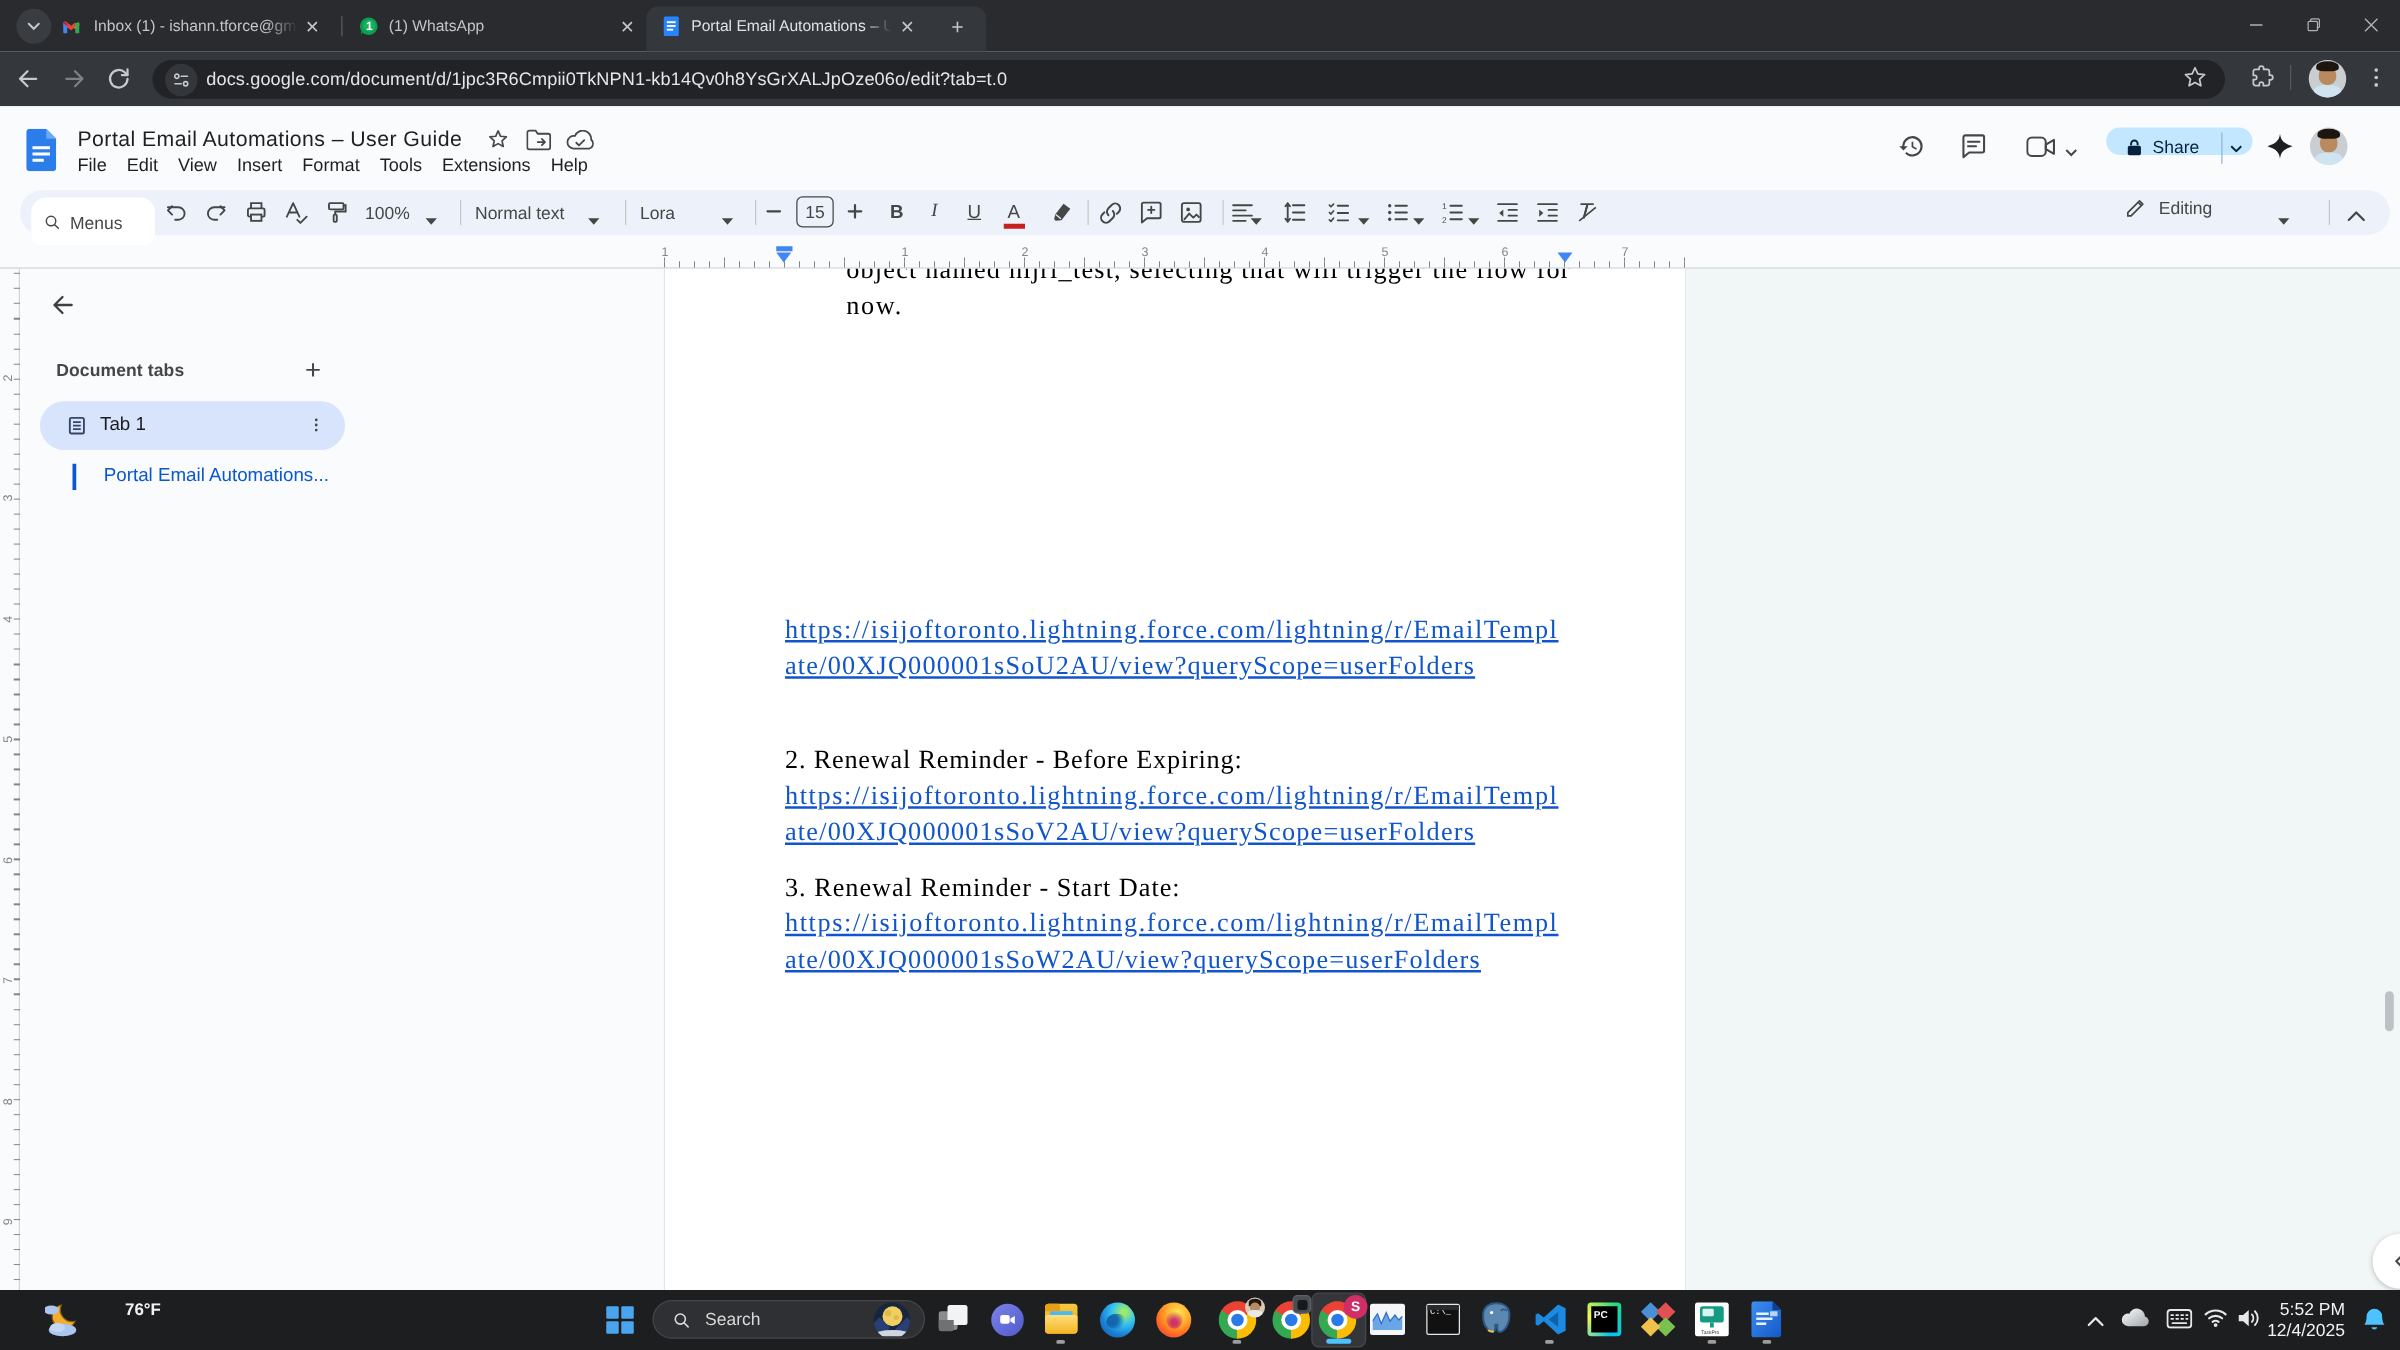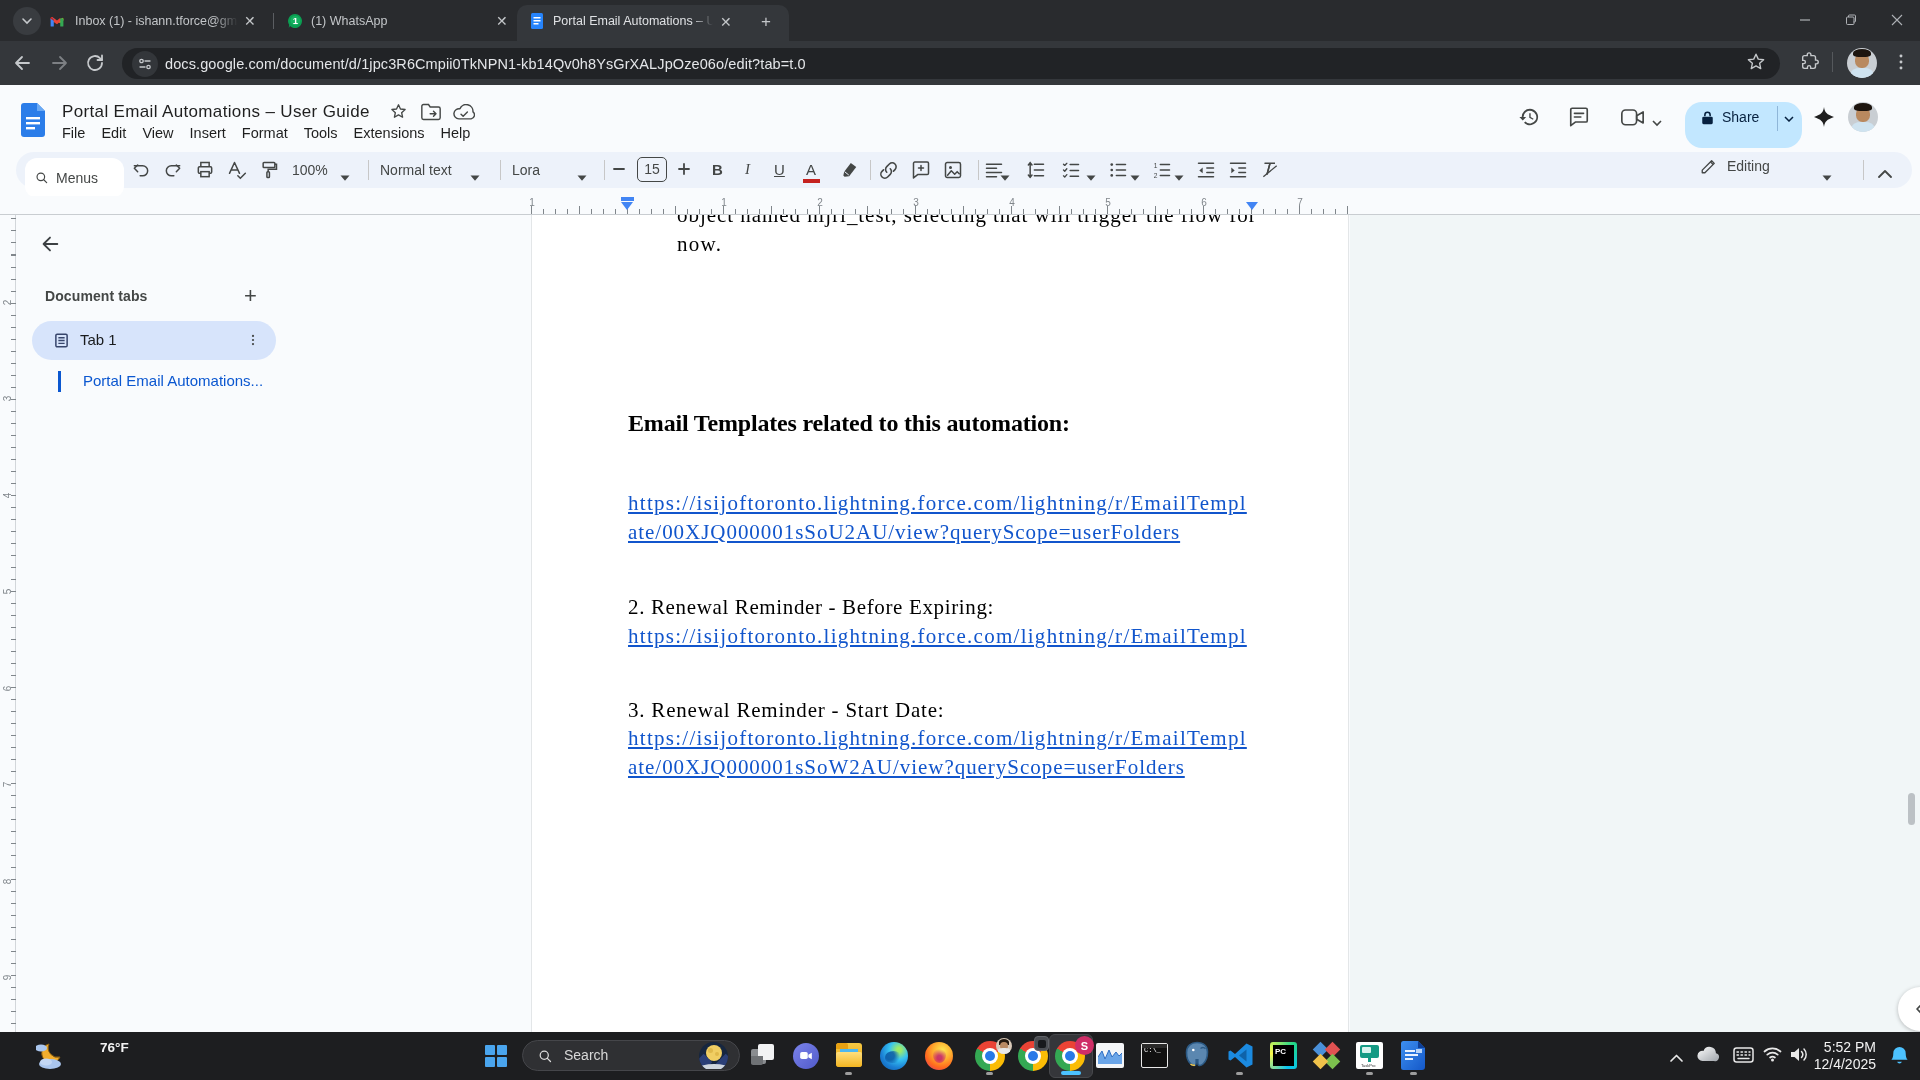--- a/index.html
+++ b/index.html
@@ -196,21 +196,21 @@
       <path d="M3 4a1.5 1.5 0 0 1 1.5-1.5h15A1.5 1.5 0 0 1 21 4v12a1.5 1.5 0 0 1-1.5 1.5H8l-5 4z" stroke="#444746" stroke-width="1.8" fill="none" stroke-linejoin="round"></path>
       <path d="M7 8h10M7 12h7" stroke="#444746" stroke-width="1.8" stroke-linecap="round"></path>
     </svg></div>
 <div class="abs" style="left:1621px; top:109px;"><svg width="24" height="17" viewBox="0 0 26 18">
       <rect x="0.9" y="0.9" width="16" height="16" rx="4" stroke="#444746" stroke-width="1.8" fill="none"></rect>
       <path d="M17 7l7-4v12l-7-4z" stroke="#444746" stroke-width="1.8" fill="none" stroke-linejoin="round"></path>
     </svg></div>
 <div class="abs" style="left:1652px; top:113px;"><svg width="10" height="7" viewBox="0 0 10 7">
       <path d="M1 1l4 4 4-4" stroke="#444746" stroke-width="1.6" fill="none"></path>
     </svg></div>
-<div class="abs" style="left:1685px; top:102px; width:117px; height:46px; background:#c2e7ff; border-radius:17px;">
+<div class="abs" style="left:1685px; top:102px; width:117px; height:22px; background:#c2e7ff; border-radius:17px;">
   <svg width="13" height="14" viewBox="0 0 14 16" style="position:absolute; left:16px; top:9px;">
       <rect x="1" y="6.5" width="12" height="8.5" rx="1.5" fill="#07213f"></rect>
       <path d="M4 6V4.5a3 3 0 0 1 6 0V6" stroke="#07213f" stroke-width="1.8" fill="none"></path>
     </svg>
   <span style="position:absolute; left:37px; top:7px; font-size:14px; color:#07213f; font-weight:500;">Share</span>
   <div style="position:absolute; left:92px; top:4px; width:1px; height:25px; background:#8fb6d8;"></div>
   <svg width="10" height="6" viewBox="0 0 10 6" style="position:absolute; left:99px; top:14px;">
       <path d="M1 1l4 4 4-4" stroke="#07213f" stroke-width="1.5" fill="none"></path>
     </svg>
 </div>
@@ -408,23 +408,22 @@
     <div style="position:absolute; left:42px; top:156px; width:3px; height:21px; background:#0b57d0;"></div>
     <div style="position:absolute; left:67px; top:157px; font-size:15px; color:#0b57d0;">Portal Email Automations...</div>
   </div>
   <div id="page"></div>
   <div id="rightcanvas"></div>
 
   <div class="doctext" style="left:661px; top:-14px;">
       <div style="letter-spacing:0.95px;">object named hijri_test, selecting that will trigger the flow for</div>
       <div style="letter-spacing:1.3px;">now.</div>
     </div>
-  <div class="doctext" style="left:612px; top:194px; font-size:24px; font-weight:bold; letter-spacing:-0.18px;">Email Templates related to this automation:</div>
   <div class="doctext" style="left:612px; top:274px;"><a><div style="letter-spacing:1.28px;">https://isijoftoronto.lightning.force.com/lightning/r/EmailTempl</div><div style="letter-spacing:0.96px;">ate/00XJQ000001sSoU2AU/view?queryScope=userFolders</div></a></div>
-  <div class="doctext" style="left:612px; top:378px;"><div style="letter-spacing:0.64px;">2. Renewal Reminder - Before Expiring:</div><a><div style="letter-spacing:1.28px;">https://isijoftoronto.lightning.force.com/lightning/r/EmailTempl</div></a></div>
+  <div class="doctext" style="left:612px; top:378px;"><div style="letter-spacing:0.64px;">2. Renewal Reminder - Before Expiring:</div><a><div style="letter-spacing:1.28px;">https://isijoftoronto.lightning.force.com/lightning/r/EmailTempl</div><div style="letter-spacing:0.96px;">ate/00XJQ000001sSoV2AU/view?queryScope=userFolders</div></a></div>
   <div class="doctext" style="left:612px; top:480.5px;"><div style="letter-spacing:0.79px;">3. Renewal Reminder - Start Date:</div><a><div style="letter-spacing:1.28px;">https://isijoftoronto.lightning.force.com/lightning/r/EmailTempl</div><div style="letter-spacing:0.96px;">ate/00XJQ000001sSoW2AU/view?queryScope=userFolders</div></a></div>
 
   <div style="position:absolute; left:1892px; top:578px; width:7px; height:32px; background:#bcc1c5; border-radius:4px;"></div>
   <div style="position:absolute; left:1882px; top:772px; width:44px; height:44px; border-radius:50%; background:#fff; box-shadow:0 1px 4px rgba(0,0,0,0.25); display:flex; align-items:center; justify-content:center;">
       <svg width="12" height="12" viewBox="0 0 12 12">
         <path d="M8 1L3 6l5 5" stroke="#444746" stroke-width="1.6" fill="none" stroke-linecap="round" stroke-linejoin="round"></path>
       </svg>
     </div>
 </div>
 

